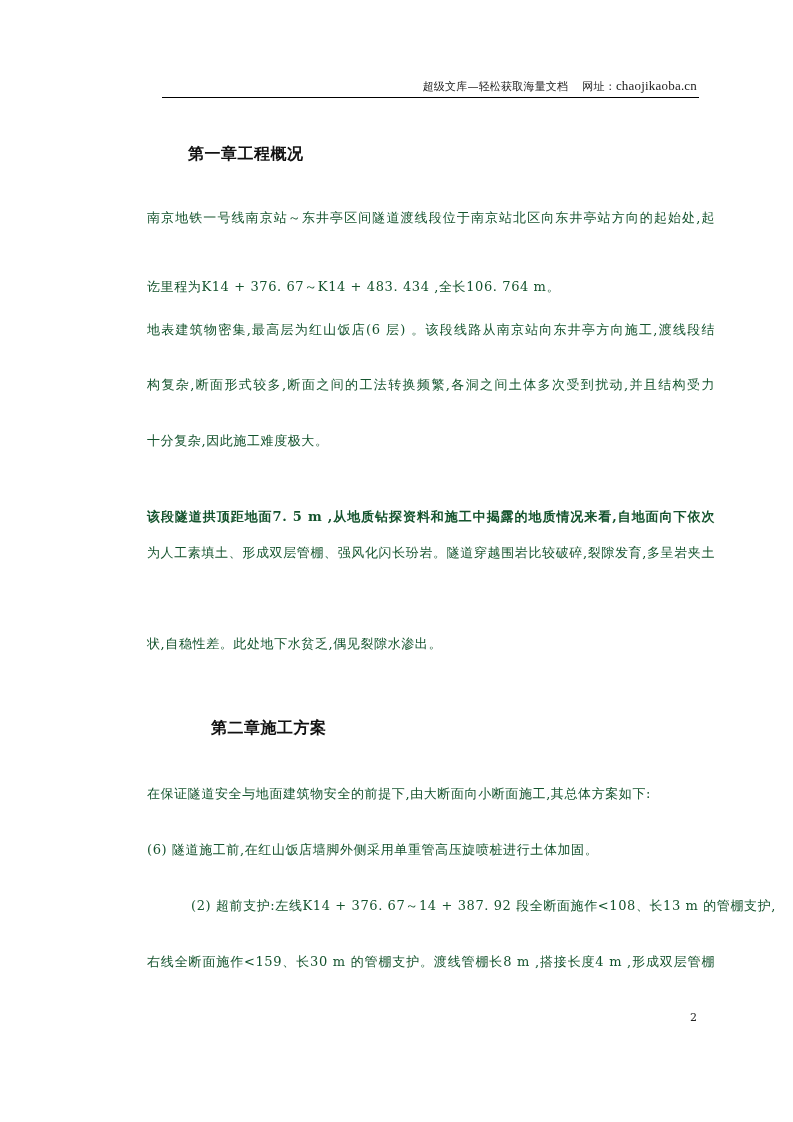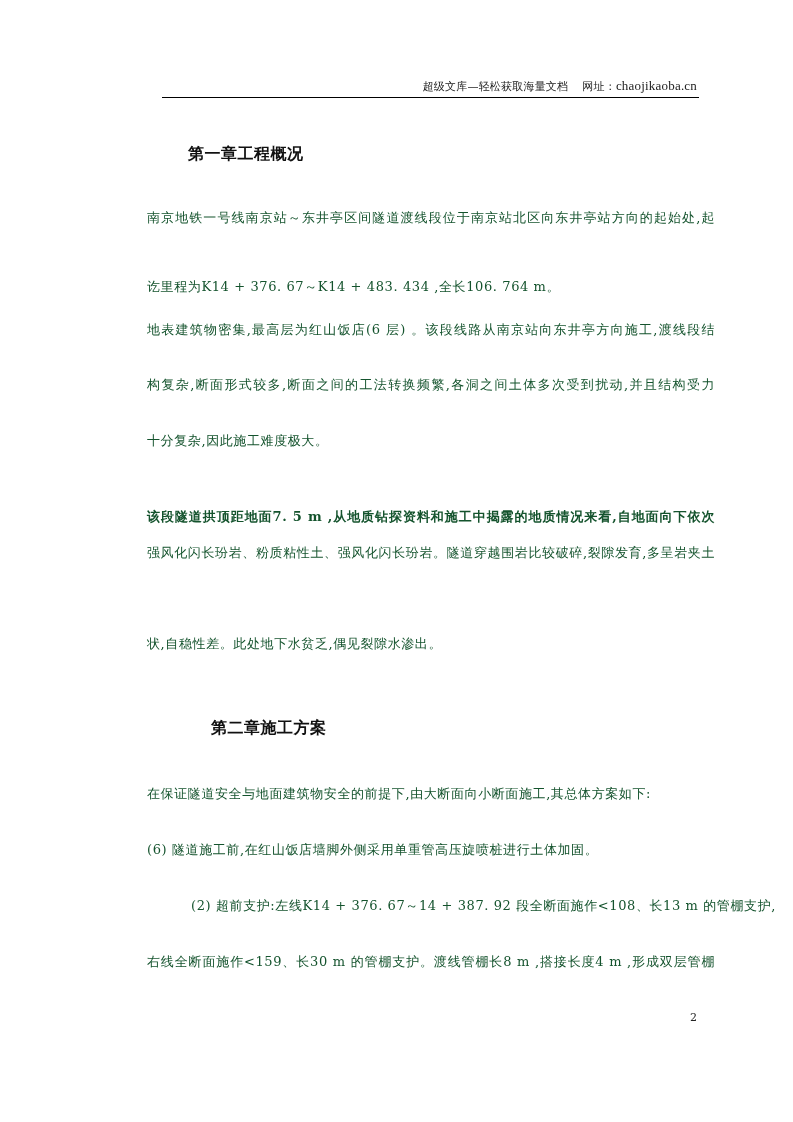--- a/index.html
+++ b/index.html
@@ -79,21 +79,21 @@
 </div>
 
 <div class="chapter-title" style="top:144px;">第一章工程概况</div>
 
 <div class="para-line" style="top:210px;">南京地铁一号线南京站～东井亭区间隧道渡线段位于南京站北区向东井亭站方向的起始处,起</div>
 <div class="para-line last" style="top:272px;margin-top:7px;">讫里程为K14 + 376. 67～K14 + 483. 434 ,全长106. 764 m。</div>
 <div class="para-line" style="top:322px;">地表建筑物密集,最高层为红山饭店(6 层) 。该段线路从南京站向东井亭方向施工,渡线段结</div>
 <div class="para-line" style="top:377px;">构复杂,断面形式较多,断面之间的工法转换频繁,各洞之间土体多次受到扰动,并且结构受力</div>
 <div class="para-line last" style="top:433px;">十分复杂,因此施工难度极大。</div>
 <div class="para-line" style="top:509px;font-weight:bold;">该段隧道拱顶距地面7. 5 m ,从地质钻探资料和施工中揭露的地质情况来看,自地面向下依次</div>
-<div class="para-line" style="top:545px;">强风化闪长玢岩、粉质粘性土、强风化闪长玢岩。隧道穿越围岩比较破碎,裂隙发育,多呈岩夹土</div>
+<div class="para-line" style="top:545px;">为人工素填土、形成双层管棚、强风化闪长玢岩。隧道穿越围岩比较破碎,裂隙发育,多呈岩夹土</div>
 <div class="para-line last" style="top:636px;">状,自稳性差。此处地下水贫乏,偶见裂隙水渗出。</div>
 
 <div class="chapter-title" style="top:718px;margin-left:23px;">第二章施工方案</div>
 
 <div class="para-line last" style="top:786px;">在保证隧道安全与地面建筑物安全的前提下,由大断面向小断面施工,其总体方案如下:</div>
 <div class="para-line last" style="top:842px;">(6) 隧道施工前,在红山饭店墙脚外侧采用单重管高压旋喷桩进行土体加固。</div>
 <div class="para-line" style="top:898px;margin-left:44px;">(2) 超前支护:左线K14 + 376. 67～14 + 387. 92 段全断面施作&lt;108、长13 m 的管棚支护,</div>
 <div class="para-line" style="top:954px;">右线全断面施作&lt;159、长30 m 的管棚支护。渡线管棚长8 m ,搭接长度4 m ,形成双层管棚</div>
 
 <div class="page-number">2</div>

